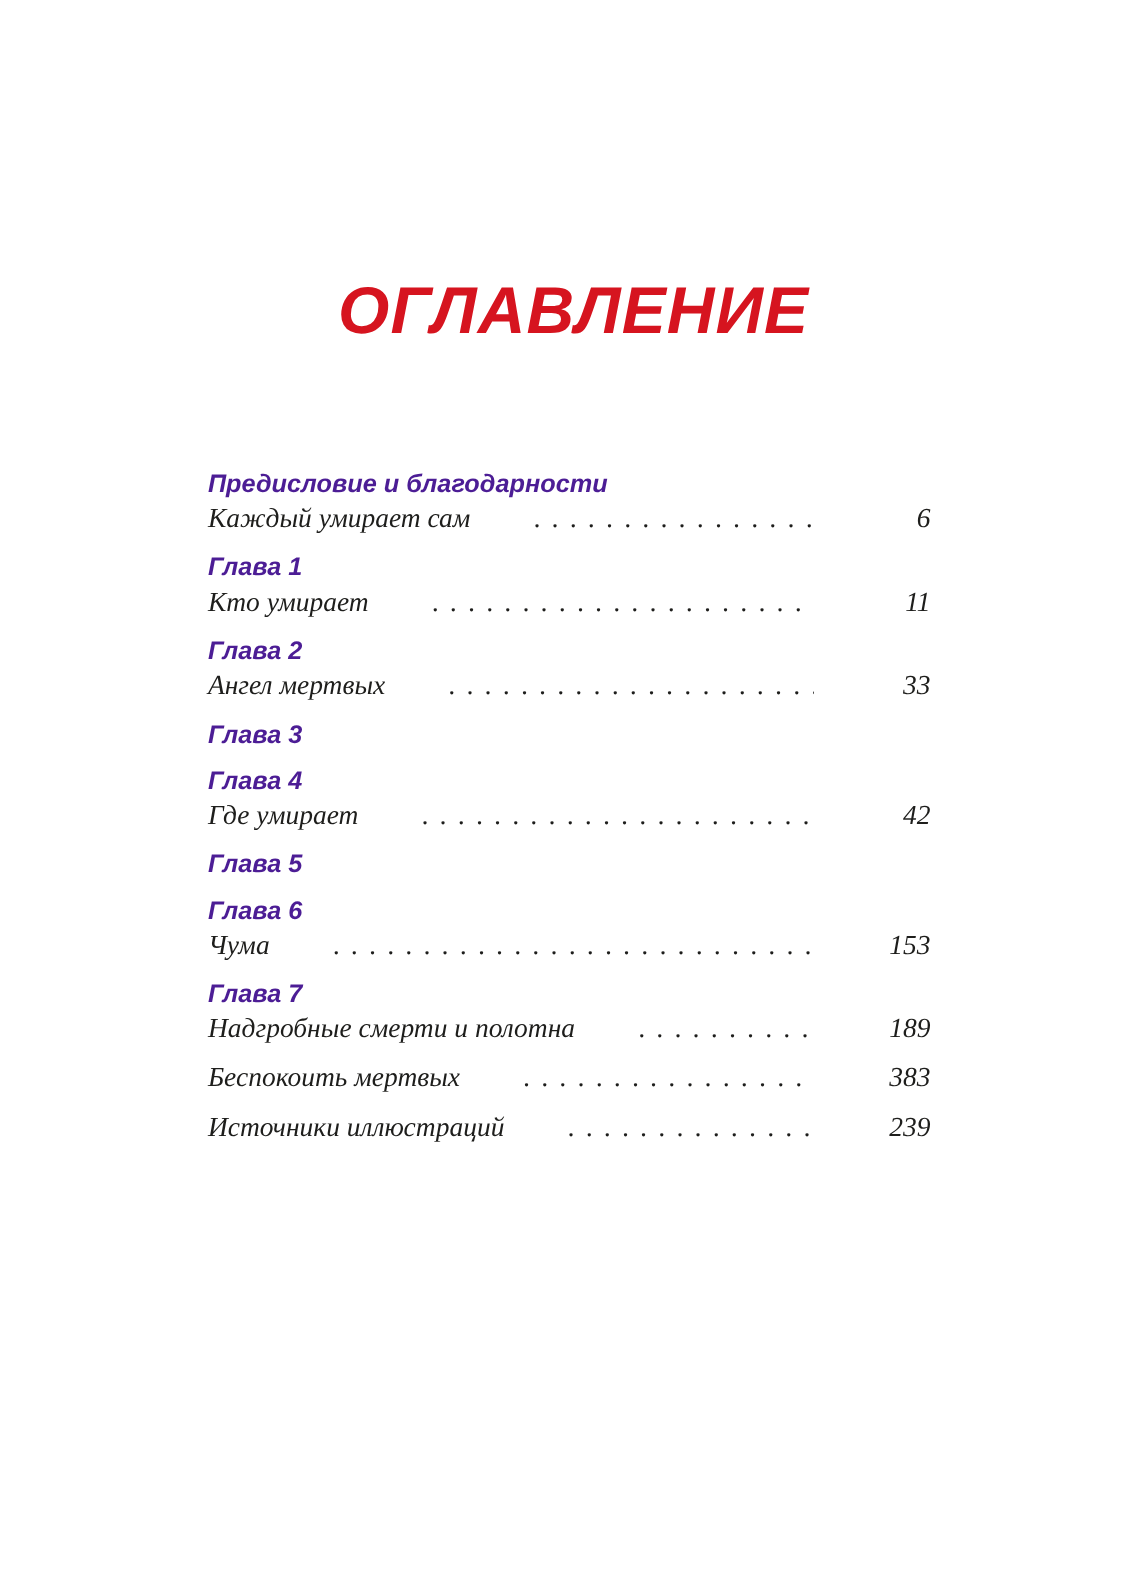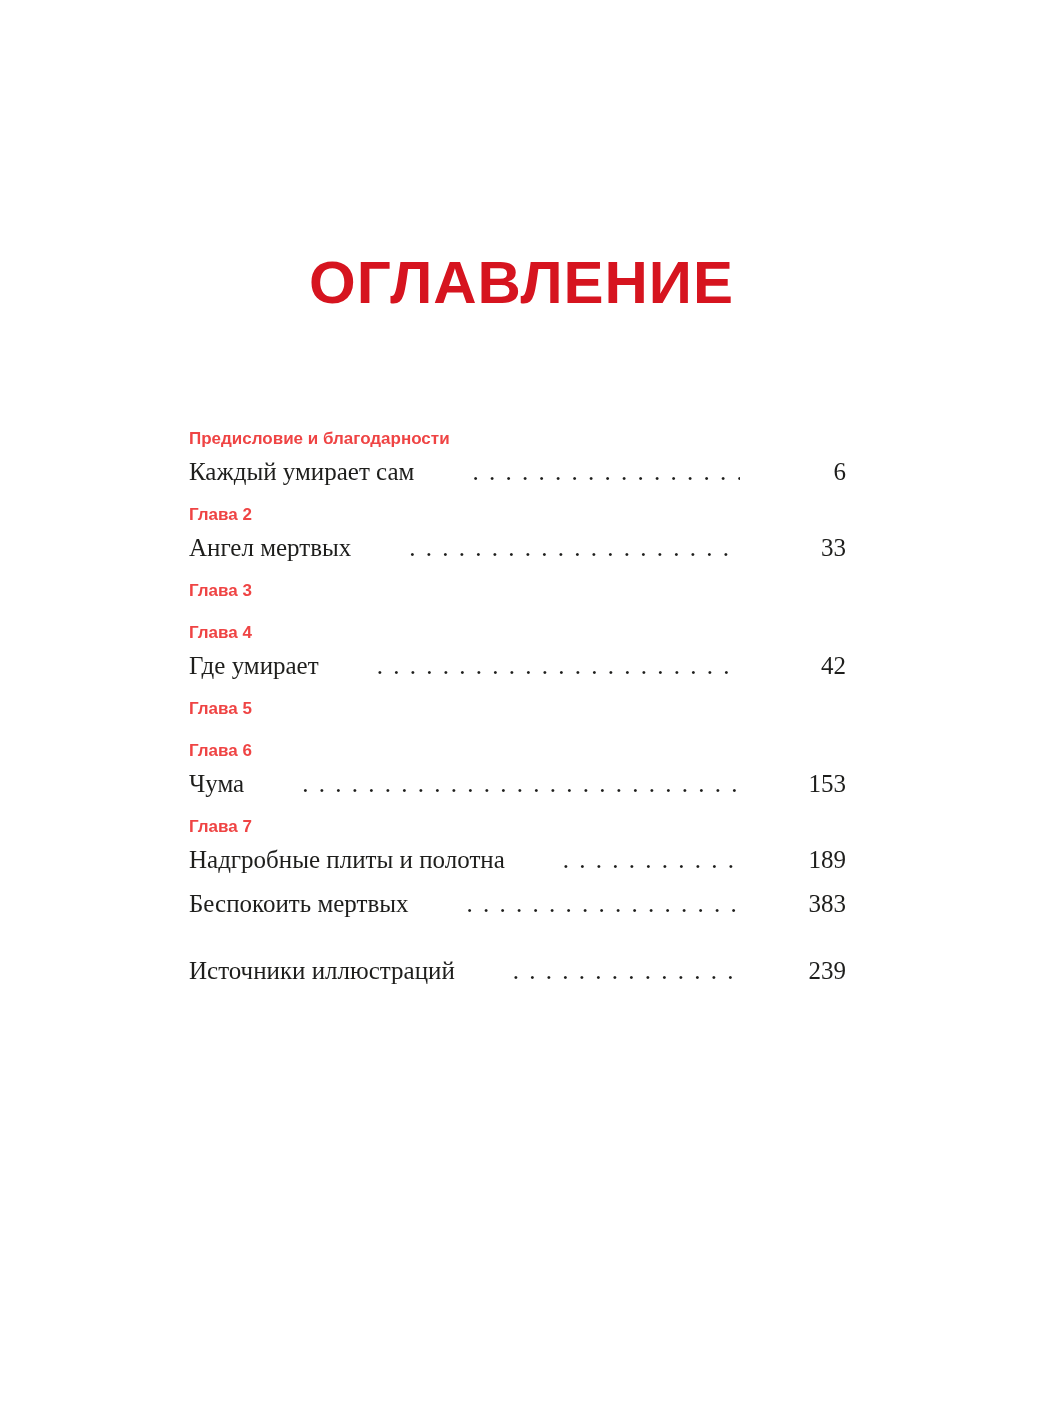--- a/index.html
+++ b/index.html
@@ -12,20 +12,21 @@
     height: 1426px;
     position: relative;
     font-family: "Liberation Serif", serif;
     color: #1e1e1c;
     overflow: hidden;
   }
   .page {
     width: 1043px;
     height: 1426px;
     background: #ffffff;
+    font-style: italic;
   }
   h1.toc-title {
     margin: 0;
     padding-top: 252px;
     text-align: center;
     font-family: "Liberation Sans", sans-serif;
     font-weight: 800;
     font-size: 60px;
     line-height: 62px;
     letter-spacing: 1px;
@@ -34,23 +35,23 @@
   .toc {
     width: 657px;
     margin: 111px 0 0 189px;
   }
   .entry {
     margin-bottom: 14px;
   }
   .entry-heading {
     font-family: "Liberation Sans", sans-serif;
     font-weight: 700;
-    font-size: 17px;
+    font-size: 23px;
     line-height: 28px;
-    color: #ef4444;
+    color: #4c1d95;
     margin-bottom: 4px;
   }
   .entry-row {
     display: flex;
     align-items: flex-start;
     font-size: 25px;
     line-height: 30px;
     gap: 44px;
   }
   .entry-title {
@@ -69,39 +70,47 @@
     letter-spacing: 2px;
     font-size: 25px;
   }
   .entry-page {
     min-width: 48px;
     text-align: right;
     color: #1e1e1c;
     font-variant-numeric: oldstyle-nums;
   }
   .entry.standalone {
-    margin-top: 37px;
+    margin-top: 16px;
   }
 </style>
 </head>
 <body>
 
 <div class="page">
   <h1 class="toc-title">ОГЛАВЛЕНИЕ</h1>
 
   <main class="toc">
   <section class="entry">
     <div class="entry-heading">Предисловие и благодарности</div>
     <div class="entry-row">
       <span class="entry-title">Каждый умирает сам</span>
       <span class="leader"></span>
       <span class="entry-page">6</span>
     </div>
   </section>
 
+  <section class="entry">
+    <div class="entry-heading">Глава 1</div>
+    <div class="entry-row">
+      <span class="entry-title">Кто умирает</span>
+      <span class="leader"></span>
+      <span class="entry-page">11</span>
+    </div>
+  </section>
 
   <section class="entry">
     <div class="entry-heading">Глава 2</div>
     <div class="entry-row">
       <span class="entry-title">Ангел мертвых</span>
       <span class="leader"></span>
       <span class="entry-page">33</span>
     </div>
   </section>
 
@@ -127,21 +136,21 @@
     <div class="entry-row">
       <span class="entry-title">Чума</span>
       <span class="leader"></span>
       <span class="entry-page">153</span>
     </div>
   </section>
 
   <section class="entry">
     <div class="entry-heading">Глава 7</div>
     <div class="entry-row">
-      <span class="entry-title">Надгробные плиты и полотна</span>
+      <span class="entry-title">Надгробные смерти и полотна</span>
       <span class="leader"></span>
       <span class="entry-page">189</span>
     </div>
   </section>
 
   <section class="entry">
     <div class="entry-row">
       <span class="entry-title">Беспокоить мертвых</span>
       <span class="leader"></span>
       <span class="entry-page">383</span>

